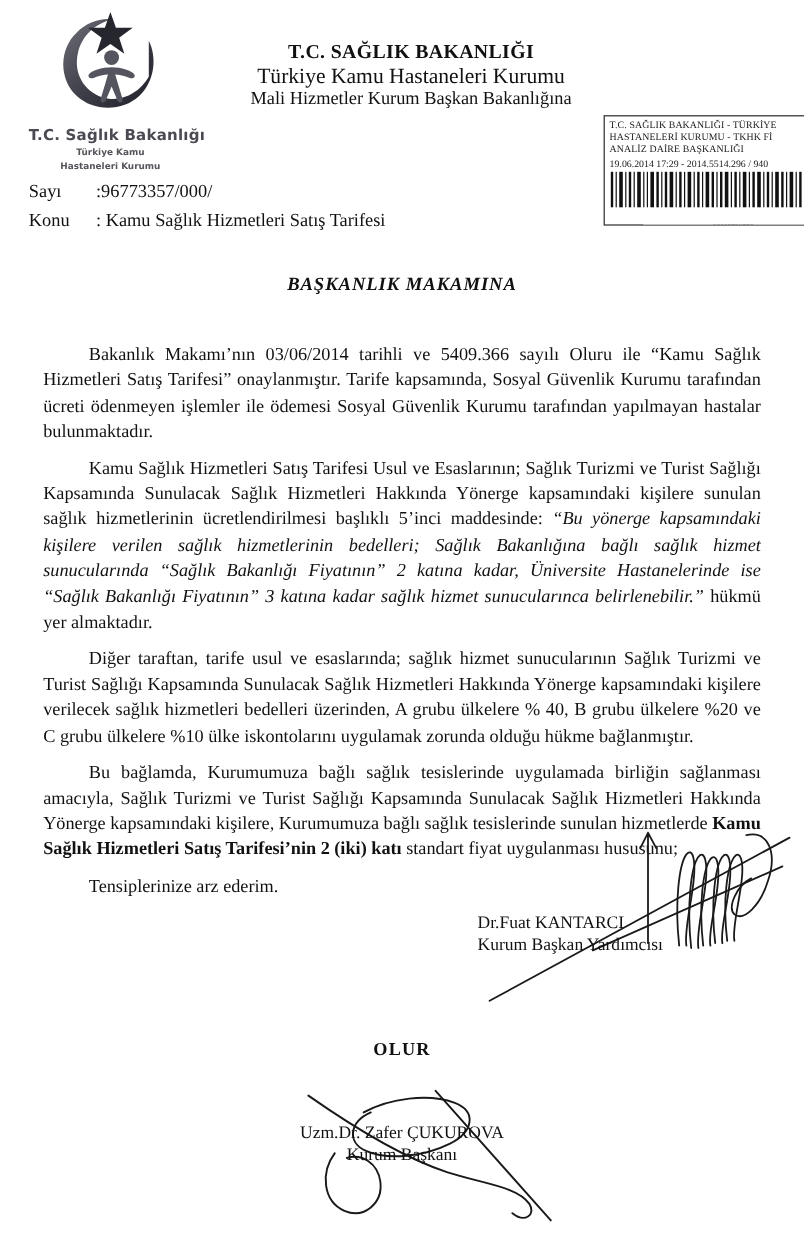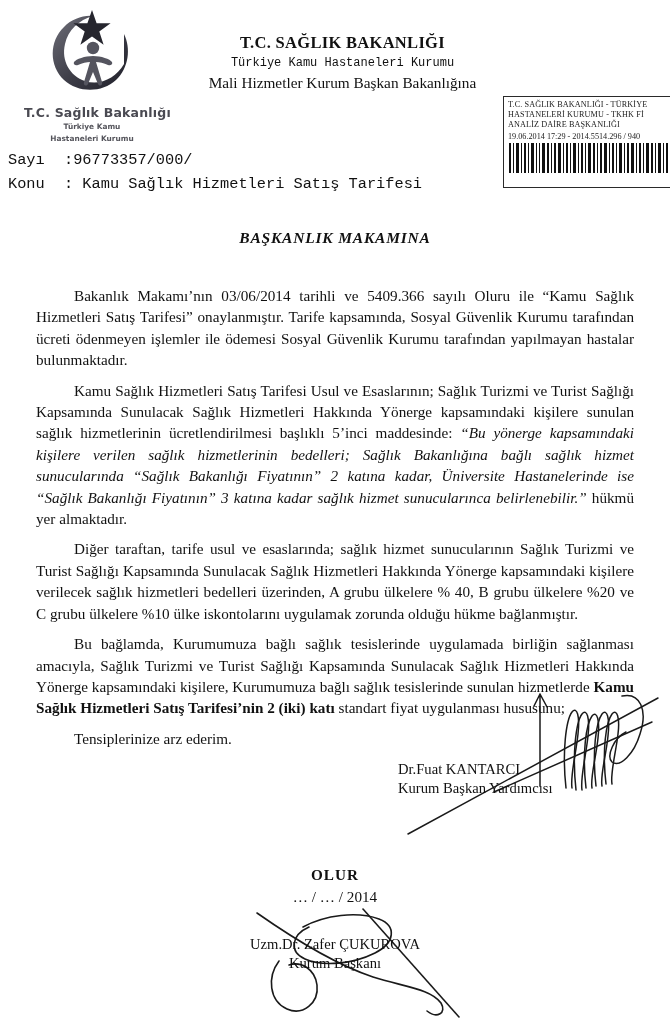--- a/index.html
+++ b/index.html
@@ -65,23 +65,22 @@
     width: 345px;
     text-align: center;
   }
   .title-main {
     font-size: 16.5px;
     font-weight: bold;
     letter-spacing: 0.3px;
     line-height: 21px;
   }
   .title-line2 {
-    font-size: 12px;
+    font-size: 18px;
     line-height: 20px;
-    font-family: Liberation Mono, monospace;
   }
   .title-line3 {
     font-size: 15.3px;
     line-height: 20px;
   }
 
   
   .stamp {
     position: absolute;
     left: 503px;
@@ -123,24 +122,23 @@
     background: #fff;
     display: inline-block;
     position: relative;
     left: 28px;
     color: #1b1b1b;
   }
 
   
   .meta {
     position: absolute;
-    left: 8px;
+    left: 24px;
     top: 148px;
     width: 450px;
-    font-family: Liberation Mono, monospace;
   }
   .meta-row {
     font-size: 15.3px;
     line-height: 24px;
     white-space: nowrap;
   }
   .meta-label {
     display: inline-block;
     width: 56px;
   }
@@ -377,21 +375,20 @@
       <path d="M232 20 C250 16, 258 34, 250 58 C244 78, 230 92, 222 86 C216 80, 224 62, 236 56"></path>
     </g>
   </svg>
   <div class="sign1">
     <div class="sign1-name">Dr.Fuat KANTARCI</div>
     <div class="sign1-title">Kurum Başkan Yardımcısı</div>
   </div>
 
   <div class="olur">
     <div class="olur-word">OLUR</div>
-    <div class="olur-date">… / … / 2014</div>
   </div>
 
   <svg class="scribble2" viewBox="0 0 230 118" aria-hidden="true">
     <g fill="none" stroke="#1a1a1a" stroke-width="1.6" stroke-linecap="round">
       <path d="M12 8 C 52 36, 92 60, 128 72 C 160 82, 186 84, 196 98 C 202 108, 192 114, 182 106"></path>
       <path d="M58 22 C 80 10, 112 6, 134 14 C 152 21, 150 38, 130 48 C 108 59, 78 62, 60 54 C 44 47, 46 30, 64 22"></path>
       <path d="M34 56 C 22 72, 24 96, 42 104 C 58 111, 74 98, 72 80 C 70 64, 56 56, 44 60"></path>
       <path d="M118 4 L 214 112"></path>
     </g>
   </svg>

